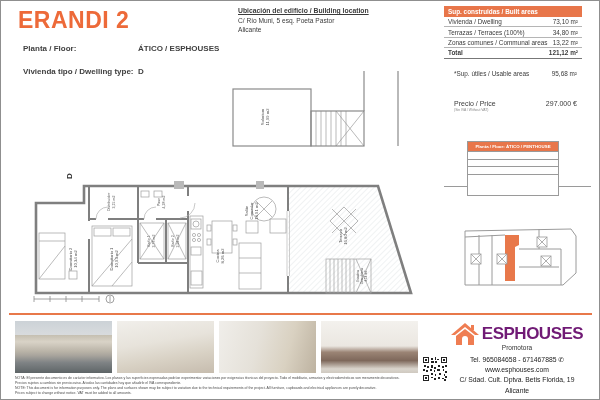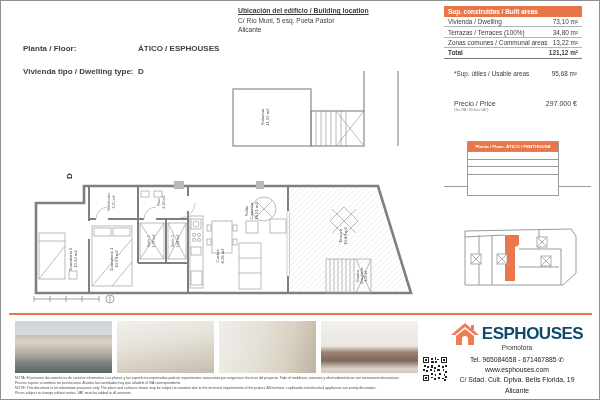--- a/index.html
+++ b/index.html
@@ -30,31 +30,32 @@
   #rule{left:8px;top:312px;width:583px;height:1.5px;background:#e8784a;}
   .photo{top:320px;width:97px;height:52px;}
   #ph1{left:14px;background:linear-gradient(180deg,#ccd2d7 0%,#d8dbdd 26%,#c5bfb1 27%,#d9d3c7 40%,#bab4a8 58%,#a9a59d 66%,#7f8385 80%,#5e6567 100%);}
   #ph2{left:116px;background:linear-gradient(170deg,#f1efeb 0%,#e7e3db 40%,#d8d1c4 68%,#c6bcae 100%);}
   #ph3{left:218px;background:linear-gradient(105deg,#f0eeea 0%,#e5e1d9 40%,#d9d1c1 70%,#bdb2a0 100%);}
   #ph4{left:320px;background:linear-gradient(180deg,#f3f1ed 0%,#ebe7e1 48%,#9b8475 60%,#7e685b 76%,#dad5cd 92%,#cfc9c0 100%);}
   #legal{left:14px;top:375px;width:420px;font-size:3.5px;line-height:1.42;color:#4a4a4a;white-space:nowrap;overflow:hidden;}
   
   #brand{left:441px;top:322px;width:150px;text-align:center;}
   #brandrow{display:flex;align-items:center;justify-content:center;gap:3px;}
-  #brandname{font-size:17px;font-weight:bold;color:#0c4a6e;letter-spacing:-.5px;}
+  #brandname{font-size:17px;font-weight:bold;color:#701a75;letter-spacing:-.5px;}
   #brandsub{font-size:6.5px;color:#333;margin-top:-1px;}
   #contact{margin-top:4px;font-size:6.8px;line-height:1.5;color:#222;}
   #qr{left:421px;top:355px;width:26px;height:26px;}
   svg text{font-family:"Liberation Sans",sans-serif;}
 </style>
 </head>
 <body>
 
 <div id="page">
 
+  <div class="abs" id="title">ERANDI 2</div>
   <div class="abs spec-row" style="top:43px;">
     <span>Planta / Floor:</span>
     <span class="spec-val">ÁTICO / ESPHOUSES</span>
   </div>
   <div class="abs spec-row" style="top:66px;">
     <span>Vivienda tipo / Dwelling type:</span>
     <span class="spec-val">D</span>
   </div>
 
   <div class="abs" id="loc">

